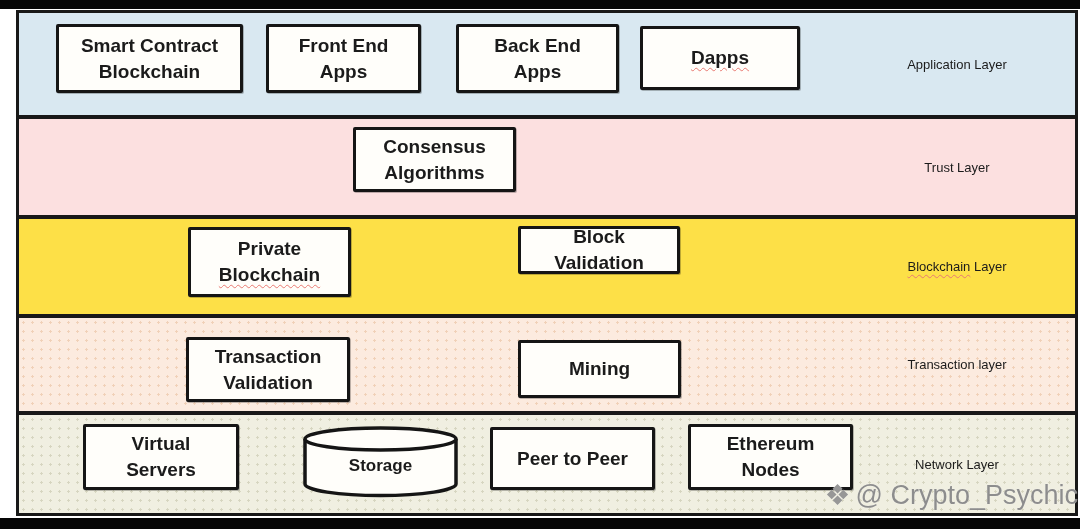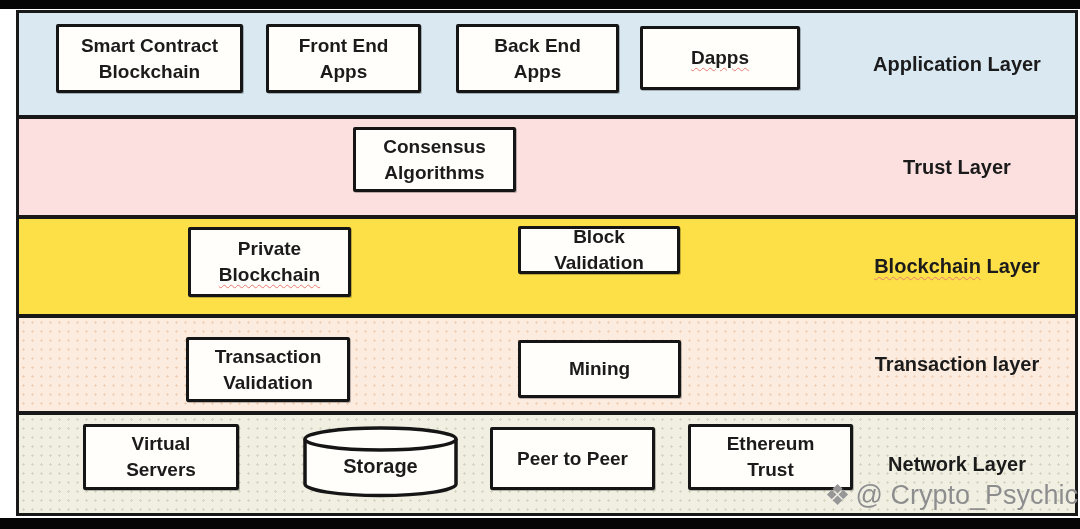--- a/index.html
+++ b/index.html
@@ -46,40 +46,40 @@
     font-weight: bold;
     font-size: 19px;
     line-height: 26px;
     color: #1b1b1b;
     box-shadow: 1px 1px 0 rgba(0,0,0,0.25);
   }
 
   .layer-label {
     position: absolute; left: 820px; width: 236px; top: 0; bottom: 0;
     display: flex; align-items: center; justify-content: center;
-    font-weight: bold; font-size: 20px; color: #1b1b1b;
+    font-weight: normal; font-size: 13px; color: #1b1b1b;
     text-align: center; white-space: pre;
   }
 
   .wavy {
     text-decoration-line: underline;
     text-decoration-style: wavy;
     text-decoration-color: #e87a72;
     text-decoration-thickness: 1px;
     text-underline-offset: 3px;
   }
 
   .cylbox {
     position: absolute;
     display: flex; align-items: center; justify-content: center;
   }
   .cylbox svg { position: absolute; inset: 0; }
   .cyl-label {
     position: relative; z-index: 2;
-    font-weight: bold; font-size: 20px; color: #1b1b1b;
+    font-weight: bold; font-size: 17px; color: #1b1b1b;
     margin-top: 8px;
   }
 
   .watermark {
     position: absolute; top: 480px; right: 2px; z-index: 10;
     display: flex; align-items: center; gap: 5px;
     color: #8d8d8d; font-size: 27px; font-weight: normal;
     text-shadow: 0 0 1px rgba(255,255,255,0.75);
     white-space: pre;
   }
@@ -164,21 +164,21 @@
           <ellipse cx="80.5" cy="14" rx="75.5" ry="11" fill="#fffefa" stroke="#151515" stroke-width="3.5"></ellipse>
         </svg>
         <span class="cyl-label">Storage</span>
       </div>
 
       <div class="box" style="left:471px; top:12px; width:165px; height:63px">
         <span>Peer to Peer</span>
       </div>
       <div class="box" style="left:669px; top:9px; width:165px; height:66px">
         <span>Ethereum</span>
-        <span>Trust</span>
+        <span>Nodes</span>
       </div>
       <div class="layer-label">
         <span>Network Layer</span>
       </div>
     </div>
 
   </div>
 
   <div class="watermark">
     <span class="glyph">❖</span><span>@ Crypto_Psychic</span>

